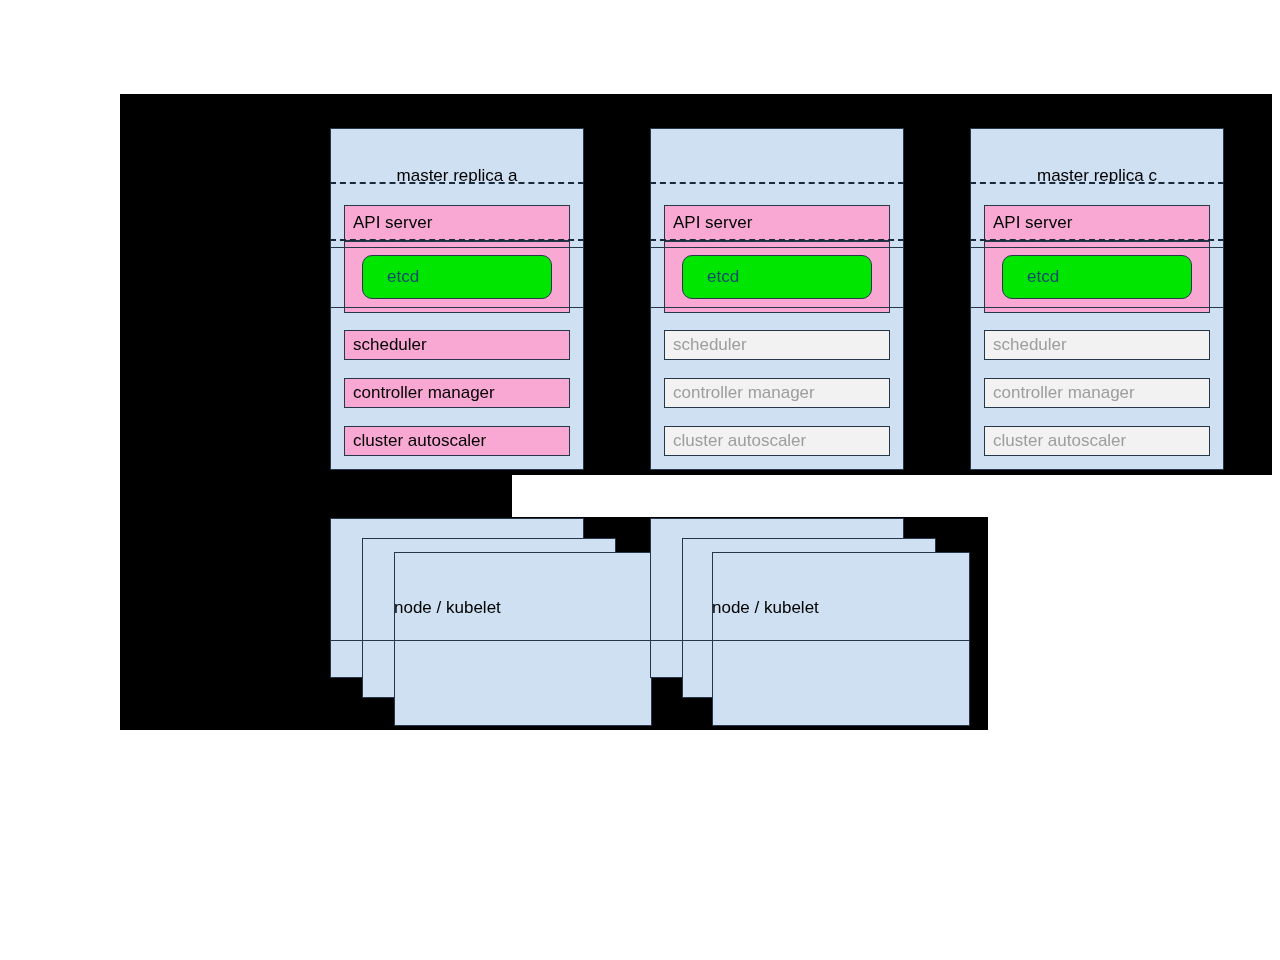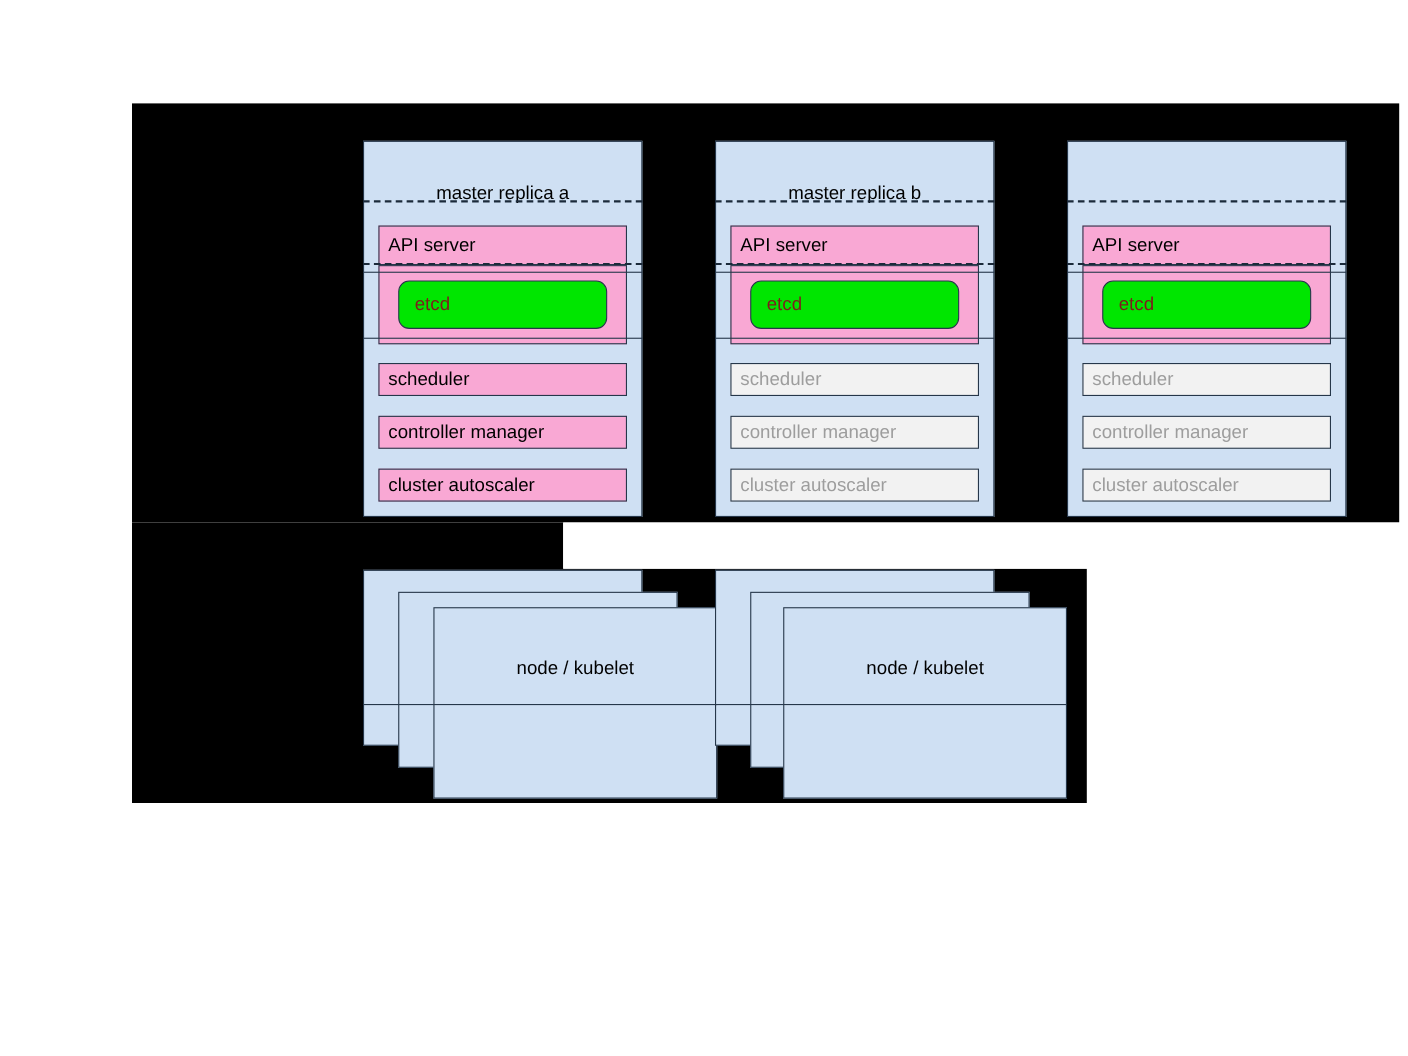--- a/index.html
+++ b/index.html
@@ -63,22 +63,22 @@
   
   .etcd {
     position: absolute;
     box-sizing: border-box;
     background: #00e600;
     border: 1px solid #26374a;
     border-radius: 10px;
     display: flex;
     align-items: center;
     font-size: 17px;
-    color: #7f1d1d;
-    padding-left: 14px;
+    color: #0c4a6e;
+    padding-left: 24px;
     white-space: nowrap;
   }
 
   
   .rule-dashed {
     position: absolute;
     height: 0;
     border-top: 2px dashed #1b2a3a;
   }
   .rule-solid {
@@ -91,21 +91,20 @@
   .node-card {
     position: absolute;
     background: #cfe0f3;
     border: 1px solid #26374a;
     box-sizing: border-box;
   }
   .node-label {
     position: absolute;
     left: 0;
     right: 0;
-    text-align: center;
     font-size: 17px;
     color: #000000;
     white-space: nowrap;
   }
 
   .white-gap {
     position: absolute;
     background: #ffffff;
   }
 </style>
@@ -136,21 +135,20 @@
   </div>
   <div class="component active" style="left:344px; top:378px; width:226px; height:30px;">
     <span>controller manager</span>
   </div>
   <div class="component active" style="left:344px; top:426px; width:226px; height:30px;">
     <span>cluster autoscaler</span>
   </div>
 
   <div class="card" style="left:650px; top:128px; width:254px; height:342px;">
   </div>
-  <div class="card-title" style="left:650px; top:150px; width:254px;">master replica b</div>
 
   <div class="component active" style="left:664px; top:205px; width:226px; height:36px;">
     <span>API server</span>
   </div>
   <div class="component active" style="left:664px; top:241px; width:226px; height:72px;"></div>
   <div class="etcd" style="left:682px; top:255px; width:190px; height:44px;">
     <span>etcd</span>
   </div>
 
   <div class="component inactive" style="left:664px; top:330px; width:226px; height:30px;">
@@ -158,20 +156,21 @@
   </div>
   <div class="component inactive" style="left:664px; top:378px; width:226px; height:30px;">
     <span>controller manager</span>
   </div>
   <div class="component inactive" style="left:664px; top:426px; width:226px; height:30px;">
     <span>cluster autoscaler</span>
   </div>
 
   <div class="card" style="left:970px; top:128px; width:254px; height:342px;">
   </div>
+  <div class="card-title" style="left:970px; top:150px; width:254px;">master replica c</div>
 
   <div class="component active" style="left:984px; top:205px; width:226px; height:36px;">
     <span>API server</span>
   </div>
   <div class="component active" style="left:984px; top:241px; width:226px; height:72px;"></div>
   <div class="etcd" style="left:1002px; top:255px; width:190px; height:44px;">
     <span>etcd</span>
   </div>
 
   <div class="component inactive" style="left:984px; top:330px; width:226px; height:30px;">

